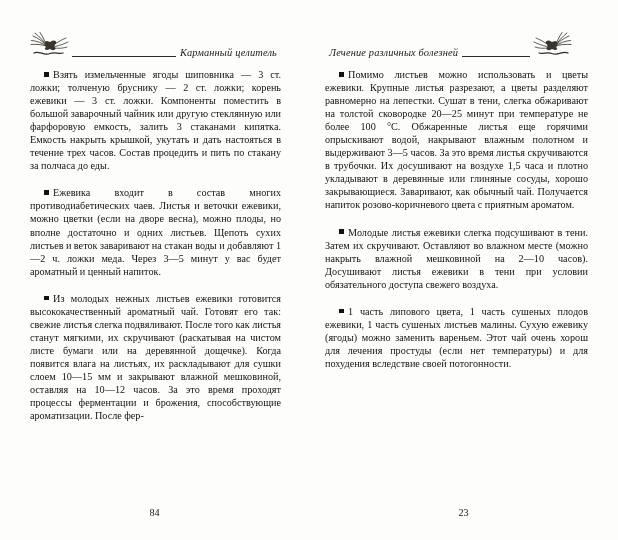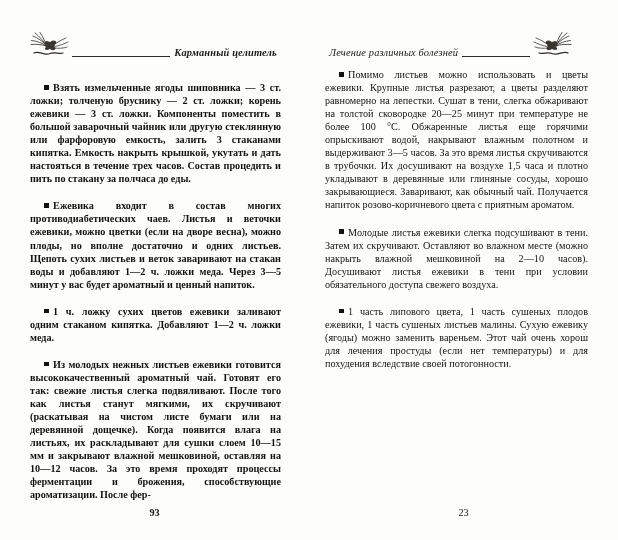--- a/index.html
+++ b/index.html
@@ -21,21 +21,21 @@
     height: 540px;
     background: #fdfdfc;
     display: flex;
   }
   .page {
     position: relative;
     width: 309px;
     height: 540px;
     box-sizing: border-box;
   }
-  .page-left  { padding: 0 28px 12px 30px; font-weight: bold; }
+  .page-left  { padding: 0 28px 12px 30px; }
   .page-right { padding: 0 30px 0 16px; }
 
   
   .runhead {
     position: absolute;
     top: 31px;
     height: 28px;
     display: flex;
     align-items: flex-end;
   }
@@ -72,21 +72,21 @@
     display: block;
   }
   .ornament.flip { transform: scaleX(-1); }
 
   
   .column {
     position: absolute;
     top: 68px;
     bottom: 46px;
   }
-  .column-left  { left: 30px;  right: 28px; margin-top: 13px; }
+  .column-left  { left: 30px;  right: 28px; }
   .column-right { left: 16px;  right: 30px; }
 
   p.para {
     margin: 0 0 14px 0;
     font-size: 10.2px;
     line-height: 13.05px;
     text-align: justify;
     text-indent: 0;
     hyphens: auto;
     -webkit-hyphens: auto;
@@ -153,27 +153,26 @@
       <div class="rule"></div>
       <div class="runhead-title">Карманный целитель</div>
     </div>
 
     <div class="column column-left">
 
       <p class="para bulleted"><span class="bullet"></span><span>Взять измельченные ягоды шиповника — 3 ст. ложки; толченую бруснику — 2 ст. ложки; корень ежевики — 3 ст. ложки. Компоненты поместить в большой заварочный чайник или другую стеклянную или фарфоровую емкость, залить 3 стаканами кипятка. Емкость накрыть крышкой, укутать и дать настояться в течение трех часов. Состав процедить и пить по стакану за полчаса до еды.</span></p>
 
       <p class="para bulleted"><span class="bullet"></span><span>Ежевика входит в состав многих противодиабетических чаев. Листья и веточки ежевики, можно цветки (если на дворе весна), можно плоды, но вполне достаточно и одних листьев. Щепоть сухих листьев и веток заваривают на стакан воды и добавляют 1—2 ч. ложки меда. Через 3—5 минут у вас будет ароматный и ценный напиток.</span></p>
 
-      <p class="para bulleted"><span class="bullet"></span><span>1 ч. ложку сухих цветов ежевики заливают одним стаканом кипятка. Добавляют 1—2 ч. ложки меда.</span></p>
 
       <p class="para bulleted"><span class="bullet"></span><span>Из молодых нежных листьев ежевики готовится высококачественный ароматный чай. Готовят его так: свежие листья слегка подвяливают. После того как листья станут мягкими, их скручивают (раскатывая на чистом листе бумаги или на деревянной дощечке). Когда появится влага на листьях, их раскладывают для сушки слоем 10—15 мм и закрывают влажной мешковиной, оставляя на 10—12 часов. За это время проходят процессы ферментации и брожения, способствующие ароматизации. После фер-</span></p>
 
     </div>
 
-    <div class="folio">93</div>
+    <div class="folio">84</div>
   </div>
 
   <div class="page page-right">
 
     <div class="runhead runhead-right">
       <svg class="ornament flip" viewBox="0 0 84 56" aria-hidden="true">
         <g fill="none" stroke="#2e2b26" stroke-width="1.6" stroke-linecap="round">
           <path d="M6 10 C16 14, 24 20, 31 27"></path>
           <path d="M10 4 C20 12, 27 20, 33 29"></path>
           <path d="M3 19 C14 20, 24 24, 32 29"></path>

